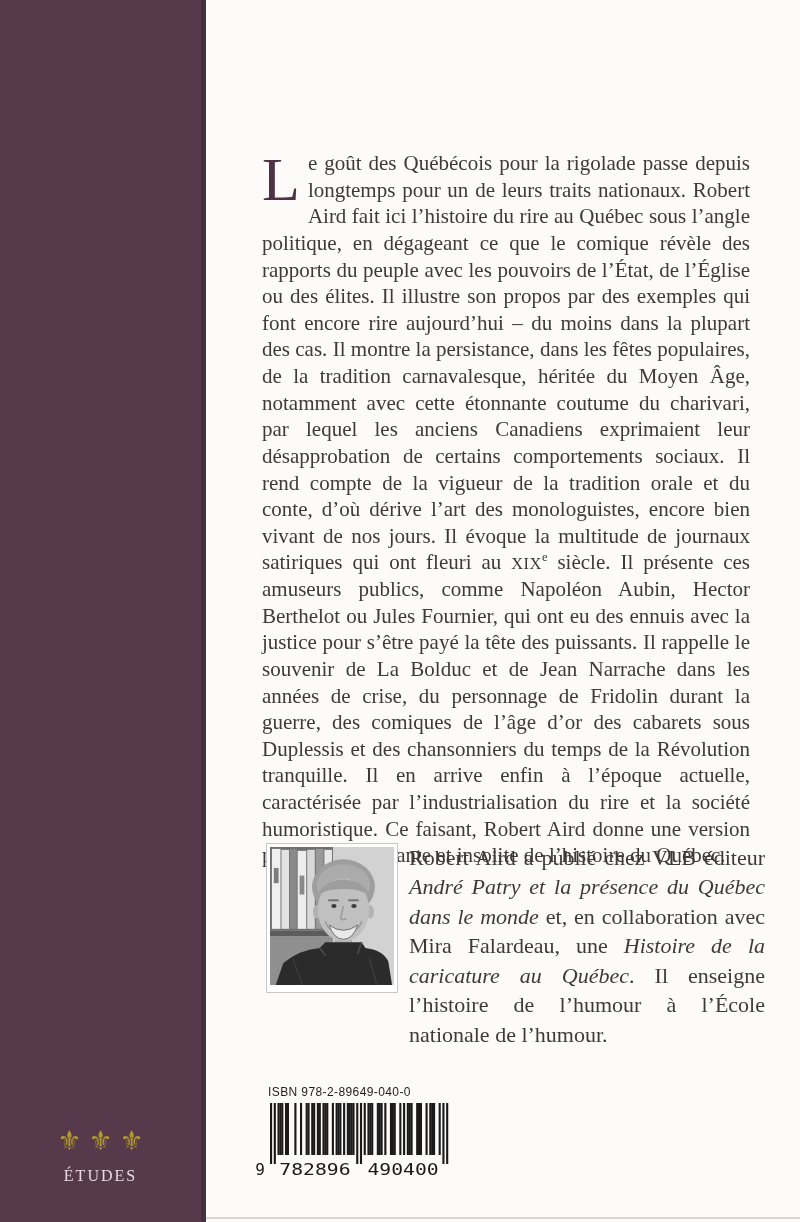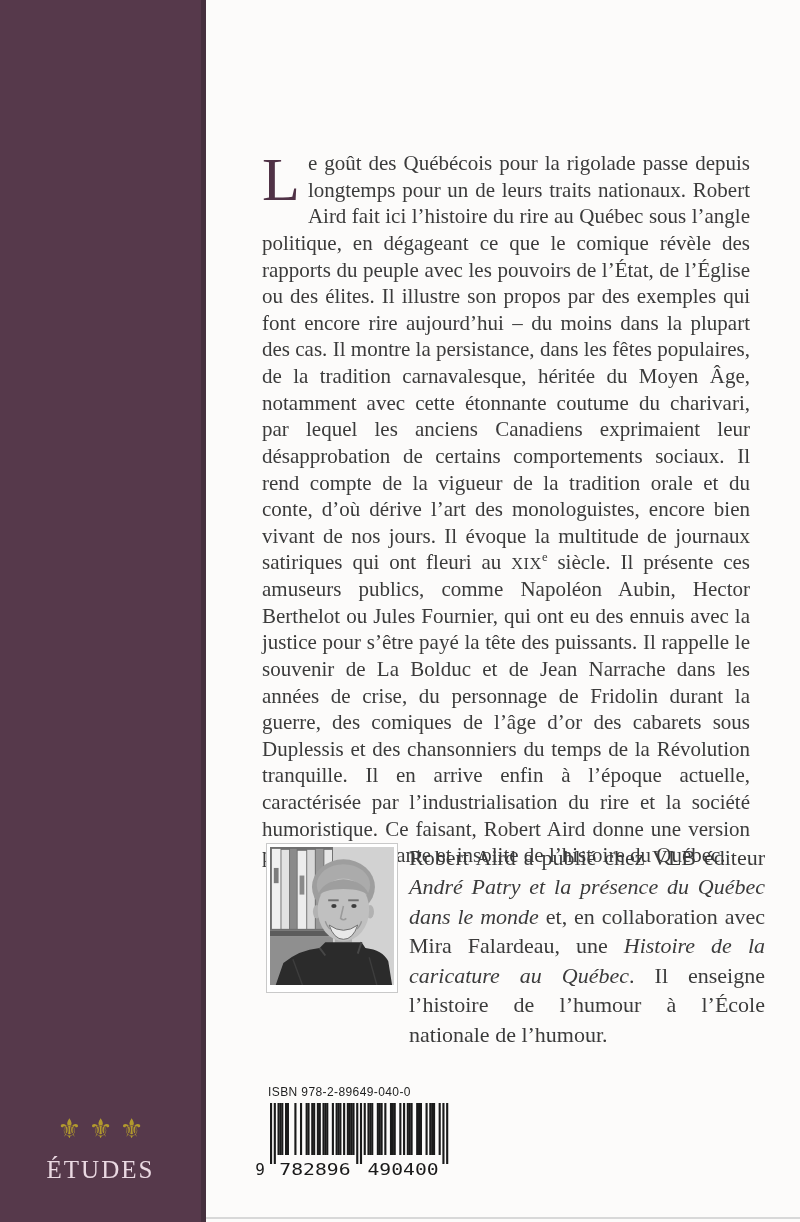--- a/index.html
+++ b/index.html
@@ -5,21 +5,21 @@
   html,body{margin:0;padding:0;background:#e8e8e8;}
   .page{position:relative;width:800px;height:1222px;background:#fcfbfa;overflow:hidden;
         font-family:"Liberation Serif", serif;margin:0 auto;}
   
   .sidebar{position:absolute;left:0;top:0;width:201px;height:100%;
            background:var(--sidebar-bg,#56394b);border-right:5px solid var(--sidebar-edge,#46303e);}
   .series{position:absolute;left:0;right:0;bottom:36px;text-align:center;
           color:var(--series-text,#ead9e2);}
   .fleurs{font-family:"DejaVu Sans", sans-serif;color:var(--fleur-gold,#b29a2d);
           font-size:27px;letter-spacing:7px;text-indent:7px;margin-bottom:6px;line-height:1;}
-  .series-name{font-size:25px;letter-spacing:2px;line-height:1.28;margin-top:12px;}
+  .series-name{font-size:16px;letter-spacing:2px;line-height:1.28;margin-top:12px;}
   
   .synopsis{position:absolute;left:262px;top:129px;width:488px;
             font-size:21px;line-height:1.268;text-align:justify;color:var(--body-text,#3b3b3b);}
   .synopsis::first-letter{float:left;font-size:62px;line-height:.78;
             padding:5px 8px 0 0;color:var(--dropcap,#503246);}
   .smallcaps{text-transform:uppercase;font-size:.78em;letter-spacing:.5px;}
   .sup{vertical-align:super;font-size:.6em;line-height:0;}
   .italic{font-style:italic;}
   
   .author{position:absolute;left:266px;top:843px;width:502px;display:flex;gap:11px;align-items:flex-start;}

